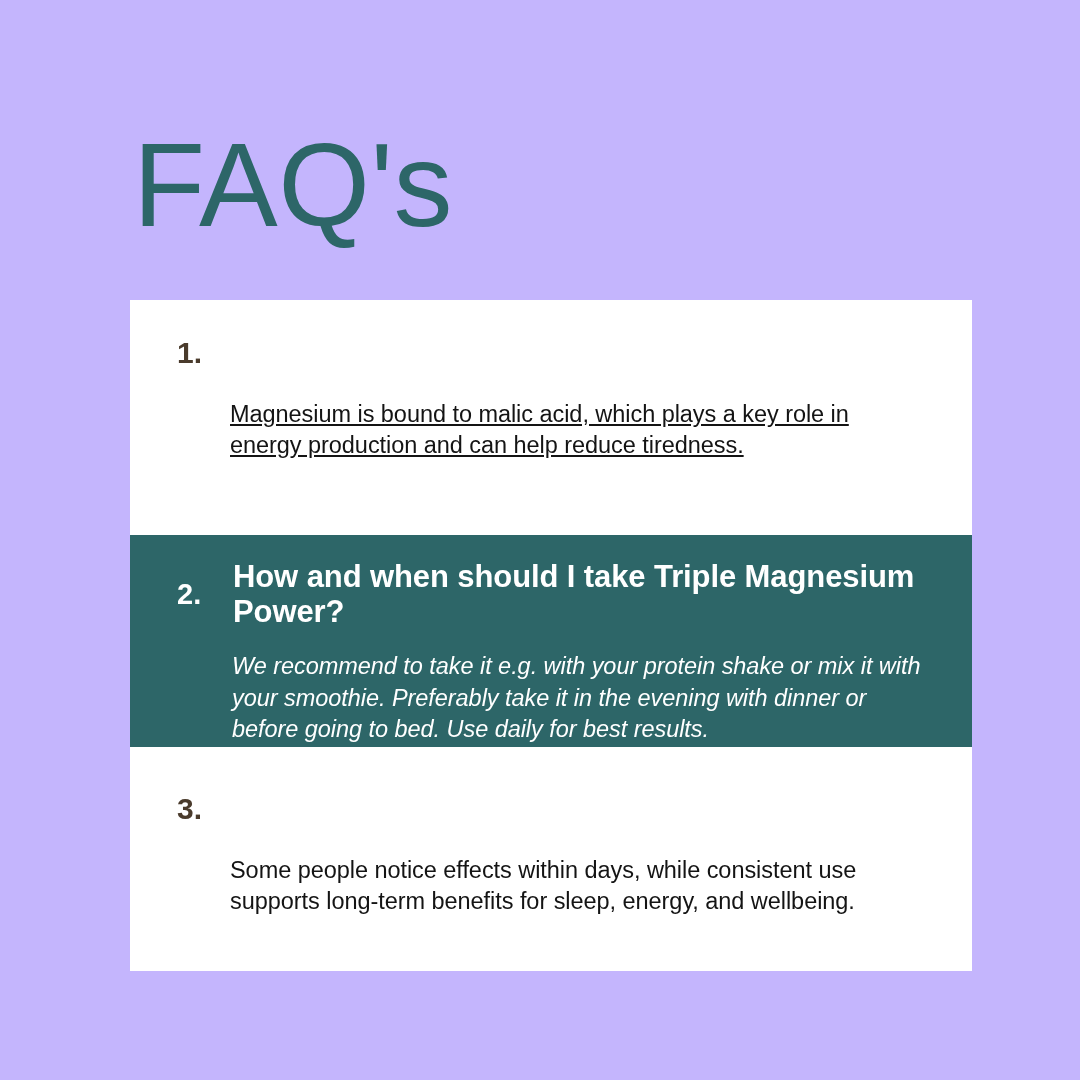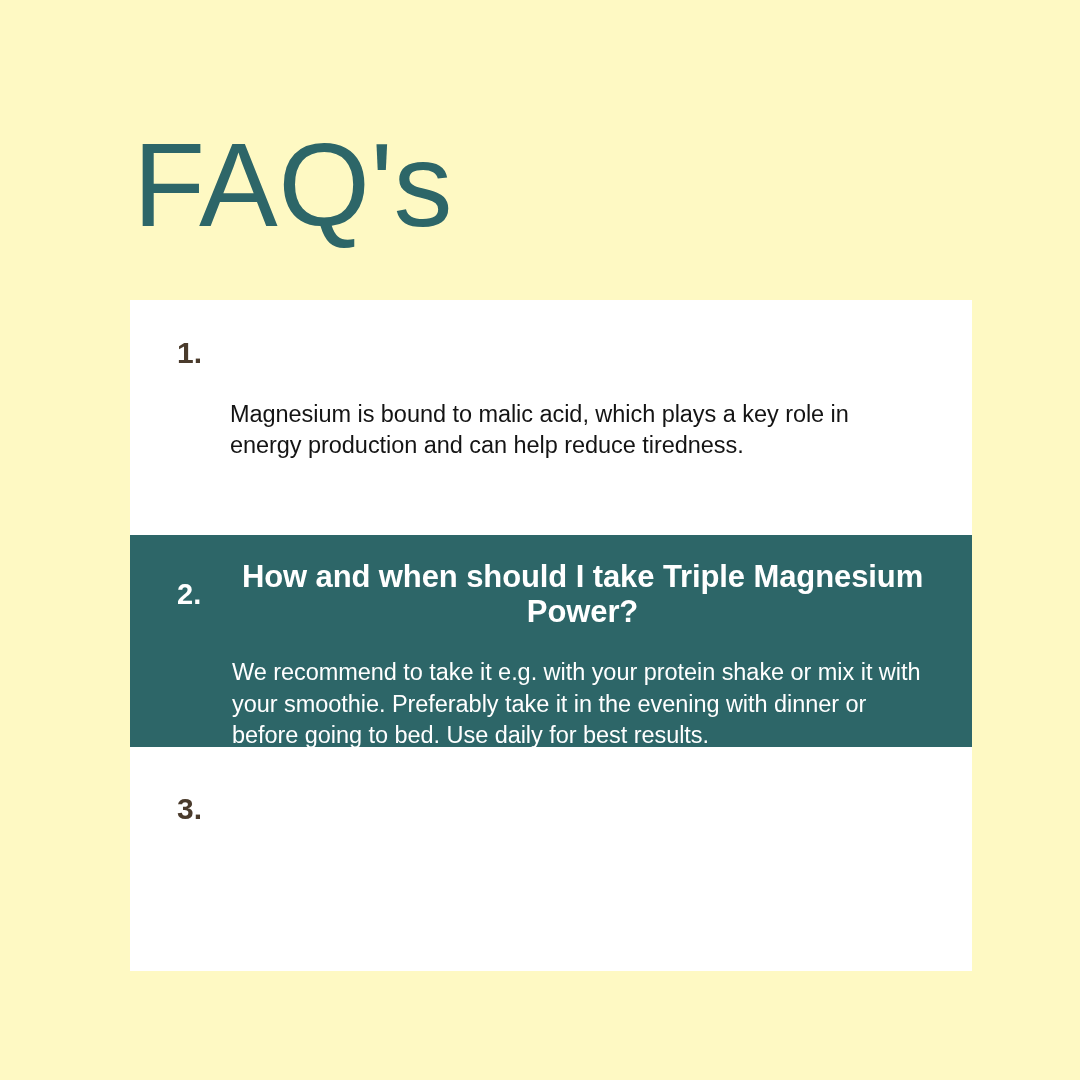--- a/index.html
+++ b/index.html
@@ -10,21 +10,21 @@
     width: 1080px;
     height: 1080px;
     background: #ccd9e2;
     font-family: "Liberation Sans", sans-serif;
     overflow: hidden;
   }
   .page {
     position: relative;
     width: 1080px;
     height: 1080px;
-    background: #fef9c3;
+    background: #c4b5fd;
   }
 
   .page-title {
     position: absolute;
     left: 133px;
     top: 126px;
     font-size: 118px;
     line-height: 1.0;
     font-weight: 400;
     color: #2d6668;
@@ -76,43 +76,42 @@
   .faq-q {
     flex: 1 1 auto;
     font-size: 31px;
     font-weight: 700;
     color: #2d6668;
     line-height: 1.12;
     letter-spacing: -0.1px;
   }
   .faq-item.highlight .faq-q {
     color: #ffffff;
-    text-align: center;
   }
 
   .faq-a {
     font-size: 23.5px;
     font-weight: 400;
     color: #141414;
     line-height: 1.34;
     letter-spacing: -0.05px;
   }
   .faq-item.highlight .faq-a {
     color: #ffffff;
   }
 
   
   .item-1 { padding: 36px 0 0 0; height: 235px; }
   .item-1 .faq-head { padding-left: 47px; padding-right: 40px; }
-  .item-1 .faq-a { margin: 28px 70px 0 100px; }
+  .item-1 .faq-a { margin: 28px 70px 0 100px; text-decoration: underline; }
 
   
   .item-2 { height: 212px; padding: 25px 0 0 0; }
   .item-2 .faq-head { padding-left: 47px; padding-right: 40px; }
-  .item-2 .faq-a { margin: 28px 42px 0 102px; }
+  .item-2 .faq-a { margin: 22px 42px 0 102px; font-style: italic; }
 
   
   .item-3 { padding: 45px 0 0 0; height: 224px; }
   .item-3 .faq-head { padding-left: 47px; padding-right: 40px; }
   .item-3 .faq-a { margin: 28px 66px 0 100px; }
 </style>
 </head>
 <body>
 
 <div class="page">
@@ -133,16 +132,17 @@
         <div class="faq-num">2.</div>
         <div class="faq-q">How and when should I take Triple Magnesium Power?</div>
       </div>
       <div class="faq-a">We recommend to take it e.g. with your protein shake or mix it with your smoothie. Preferably take it in the evening with dinner or before going to bed. Use daily for best results.</div>
     </div>
 
     <div class="faq-item item-3">
       <div class="faq-head">
         <div class="faq-num">3.</div>
       </div>
+      <div class="faq-a">Some people notice effects within days, while consistent use supports long-term benefits for sleep, energy, and wellbeing.</div>
     </div>
 
   </div>
 </div>
 
 </body></html>

